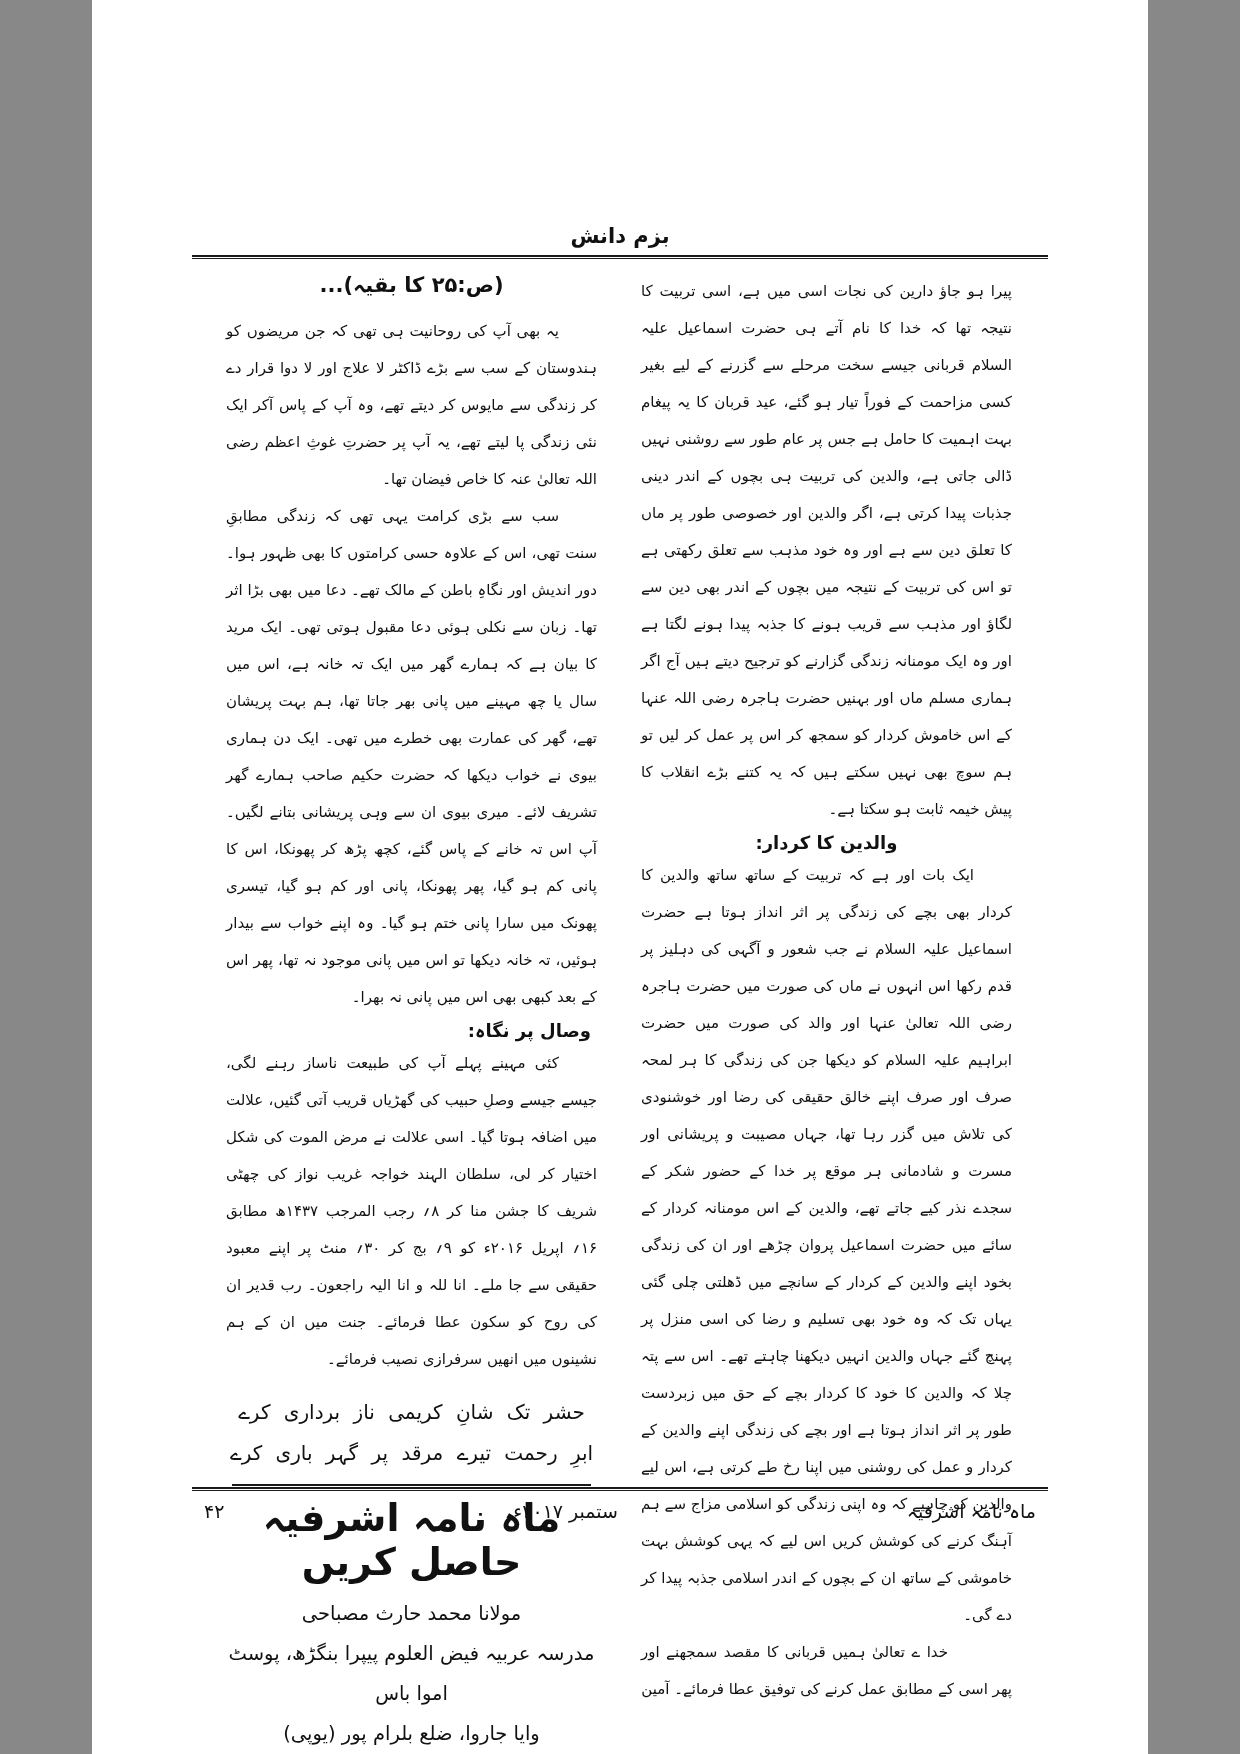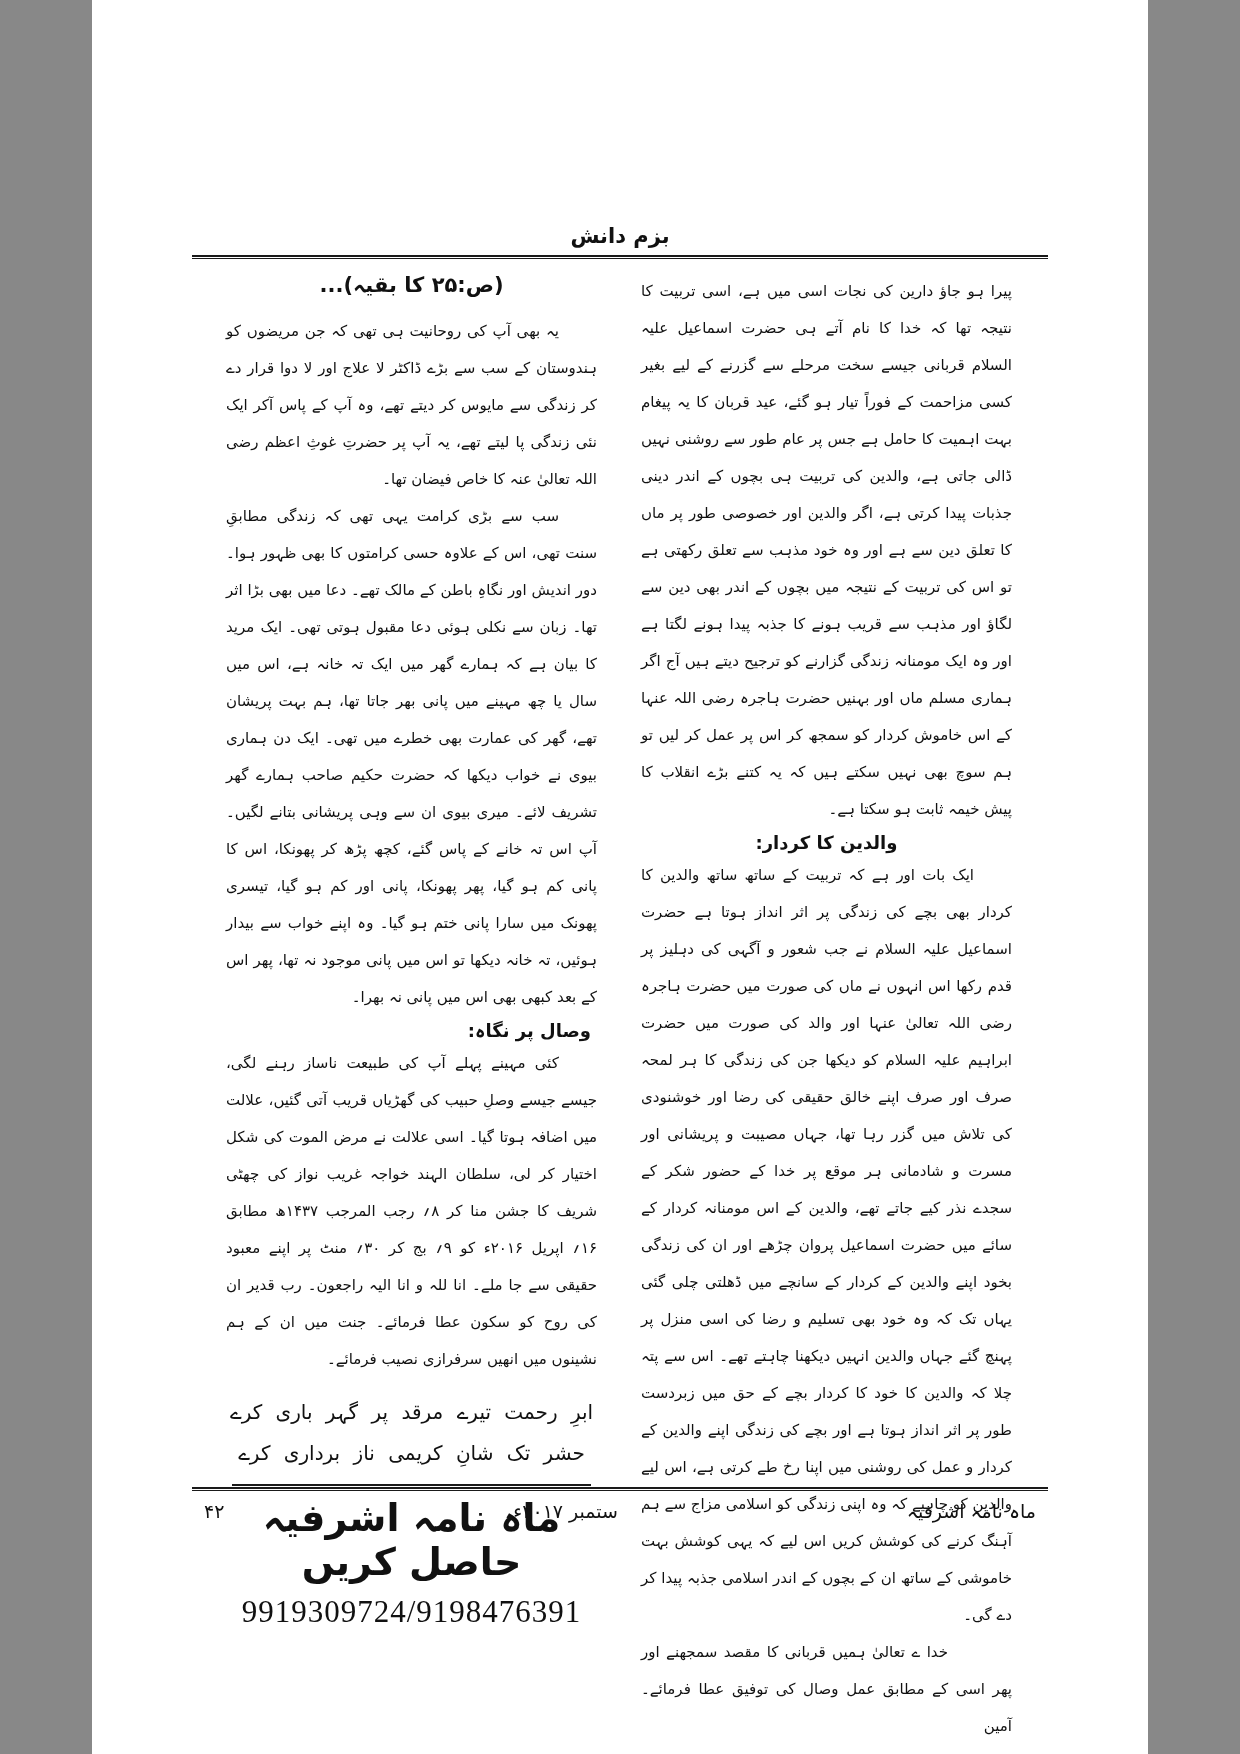--- a/index.html
+++ b/index.html
@@ -62,36 +62,41 @@
     <div class="masthead-title">بزم دانش</div>
   </div>
   <div class="rule-double"></div>
 
   <div class="columns">
 
     <div class="col">
       <p class="body">پیرا ہو جاؤ دارین کی نجات اسی میں ہے، اسی تربیت کا نتیجہ تھا کہ خدا کا نام آتے ہی حضرت اسماعیل علیہ السلام قربانی جیسے سخت مرحلے سے گزرنے کے لیے بغیر کسی مزاحمت کے فوراً تیار ہو گئے، عید قربان کا یہ پیغام بہت اہمیت کا حامل ہے جس پر عام طور سے روشنی نہیں ڈالی جاتی ہے، والدین کی تربیت ہی بچوں کے اندر دینی جذبات پیدا کرتی ہے، اگر والدین اور خصوصی طور پر ماں کا تعلق دین سے ہے اور وہ خود مذہب سے تعلق رکھتی ہے تو اس کی تربیت کے نتیجہ میں بچوں کے اندر بھی دین سے لگاؤ اور مذہب سے قریب ہونے کا جذبہ پیدا ہونے لگتا ہے اور وہ ایک مومنانہ زندگی گزارنے کو ترجیح دیتے ہیں آج اگر ہماری مسلم ماں اور بہنیں حضرت ہاجرہ رضی اللہ عنہا کے اس خاموش کردار کو سمجھ کر اس پر عمل کر لیں تو ہم سوچ بھی نہیں سکتے ہیں کہ یہ کتنے بڑے انقلاب کا پیش خیمہ ثابت ہو سکتا ہے۔</p>
       <h3 class="sec sec-center">والدین کا کردار:</h3>
       <p class="body indent">ایک بات اور ہے کہ تربیت کے ساتھ ساتھ والدین کا کردار بھی بچے کی زندگی پر اثر انداز ہوتا ہے حضرت اسماعیل علیہ السلام نے جب شعور و آگہی کی دہلیز پر قدم رکھا اس انہوں نے ماں کی صورت میں حضرت ہاجرہ رضی اللہ تعالیٰ عنہا اور والد کی صورت میں حضرت ابراہیم علیہ السلام کو دیکھا جن کی زندگی کا ہر لمحہ صرف اور صرف اپنے خالق حقیقی کی رضا اور خوشنودی کی تلاش میں گزر رہا تھا، جہاں مصیبت و پریشانی اور مسرت و شادمانی ہر موقع پر خدا کے حضور شکر کے سجدے نذر کیے جاتے تھے، والدین کے اس مومنانہ کردار کے سائے میں حضرت اسماعیل پروان چڑھے اور ان کی زندگی بخود اپنے والدین کے کردار کے سانچے میں ڈھلتی چلی گئی یہاں تک کہ وہ خود بھی تسلیم و رضا کی اسی منزل پر پہنچ گئے جہاں والدین انہیں دیکھنا چاہتے تھے۔ اس سے پتہ چلا کہ والدین کا خود کا کردار بچے کے حق میں زبردست طور پر اثر انداز ہوتا ہے اور بچے کی زندگی اپنے والدین کے کردار و عمل کی روشنی میں اپنا رخ طے کرتی ہے، اس لیے والدین کو چاہیے کہ وہ اپنی زندگی کو اسلامی مزاج سے ہم آہنگ کرنے کی کوشش کریں اس لیے کہ یہی کوشش بہت خاموشی کے ساتھ ان کے بچوں کے اندر اسلامی جذبہ پیدا کر دے گی۔</p>
-      <p class="body indent-lg">خدا ے تعالیٰ ہمیں قربانی کا مقصد سمجھنے اور پھر اسی کے مطابق عمل وصال کی توفیق عطا فرمائے۔ آمین</p>
+      <p class="body indent-lg">خدا ے تعالیٰ ہمیں قربانی کا مقصد سمجھنے اور پھر اسی کے مطابق عمل کرنے کی توفیق عطا فرمائے۔ آمین</p>
 
     </div>
 
     <div class="col">
       <div class="cont-note">(ص:۲۵ کا بقیہ)...</div>
       <p class="body indent">یہ بھی آپ کی روحانیت ہی تھی کہ جن مریضوں کو ہندوستان کے سب سے بڑے ڈاکٹر لا علاج اور لا دوا قرار دے کر زندگی سے مایوس کر دیتے تھے، وہ آپ کے پاس آکر ایک نئی زندگی پا لیتے تھے، یہ آپ پر حضرتِ غوثِ اعظم رضی اللہ تعالیٰ عنہ کا خاص فیضان تھا۔</p>
       <p class="body indent">سب سے بڑی کرامت یہی تھی کہ زندگی مطابقِ سنت تھی، اس کے علاوہ حسی کرامتوں کا بھی ظہور ہوا۔ دور اندیش اور نگاہِ باطن کے مالک تھے۔ دعا میں بھی بڑا اثر تھا۔ زبان سے نکلی ہوئی دعا مقبول ہوتی تھی۔ ایک مرید کا بیان ہے کہ ہمارے گھر میں ایک تہ خانہ ہے، اس میں سال یا چھ مہینے میں پانی بھر جاتا تھا، ہم بہت پریشان تھے، گھر کی عمارت بھی خطرے میں تھی۔ ایک دن ہماری بیوی نے خواب دیکھا کہ حضرت حکیم صاحب ہمارے گھر تشریف لائے۔ میری بیوی ان سے وہی پریشانی بتانے لگیں۔ آپ اس تہ خانے کے پاس گئے، کچھ پڑھ کر پھونکا، اس کا پانی کم ہو گیا، پھر پھونکا، پانی اور کم ہو گیا، تیسری پھونک میں سارا پانی ختم ہو گیا۔ وہ اپنے خواب سے بیدار ہوئیں، تہ خانہ دیکھا تو اس میں پانی موجود نہ تھا، پھر اس کے بعد کبھی بھی اس میں پانی نہ بھرا۔</p>
       <h3 class="sec sec-start">وصال پر نگاہ:</h3>
       <p class="body indent">کئی مہینے پہلے آپ کی طبیعت ناساز رہنے لگی، جیسے جیسے وصلِ حبیب کی گھڑیاں قریب آتی گئیں، علالت میں اضافہ ہوتا گیا۔ اسی علالت نے مرض الموت کی شکل اختیار کر لی، سلطان الہند خواجہ غریب نواز کی چھٹی شریف کا جشن منا کر ۸؍ رجب المرجب ۱۴۳۷ھ مطابق ۱۶؍ اپریل ۲۰۱۶ء کو ۹؍ بج کر ۳۰؍ منٹ پر اپنے معبود حقیقی سے جا ملے۔ انا للہ و انا الیہ راجعون۔ رب قدیر ان کی روح کو سکون عطا فرمائے۔ جنت میں ان کے ہم نشینوں میں انھیں سرفرازی نصیب فرمائے۔</p>
       <div class="couplet">
+        <div>حشر تک شانِ کریمی ناز برداری کرے</div>
         <div>ابرِ رحمت تیرے مرقد پر گہر باری کرے</div>
-        <div>حشر تک شانِ کریمی ناز برداری کرے</div>
       </div>
       <div class="inner-rule"></div>
       <div class="subscribe">ماہ نامہ اشرفیہ حاصل کریں</div>
+      <div class="contact">
+        <div>مولانا محمد حارث مصباحی</div>
+        <div>مدرسہ عربیہ فیض العلوم پیپرا بنگڑھ، پوسٹ اموا باس</div>
+        <div>وایا جاروا، ضلع بلرام پور (یوپی)</div>
+      </div>
       <div class="phone">9919309724/9198476391</div>
     </div>
 
   </div>
 
   <div class="footer-rule"></div>
   <div class="footer-row">
     <span>ماہ نامہ اشرفیہ</span>
     <span>ستمبر ۲۰۱۷ء</span>
     <span>۴۲</span>

